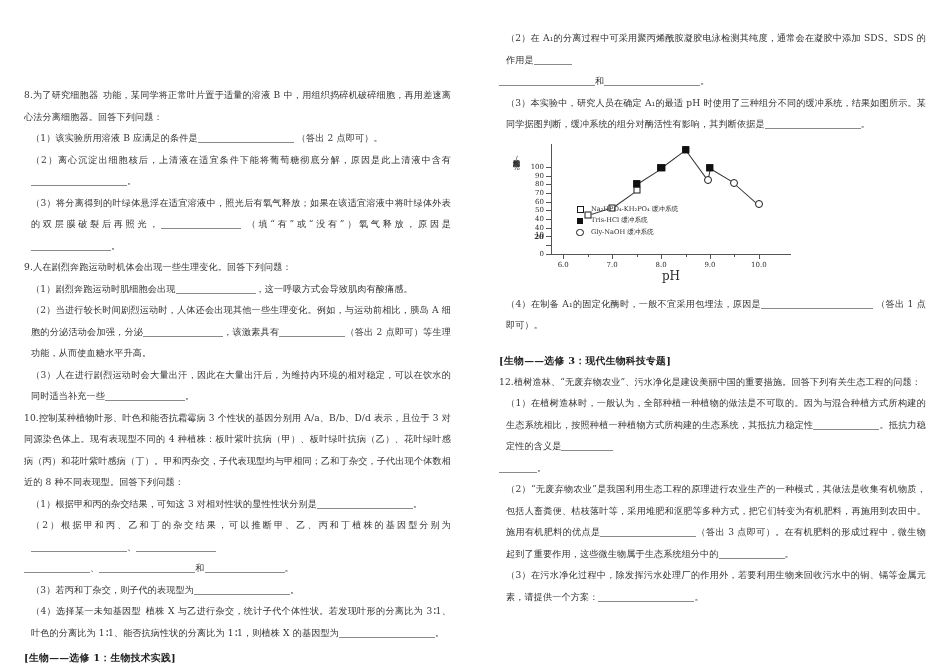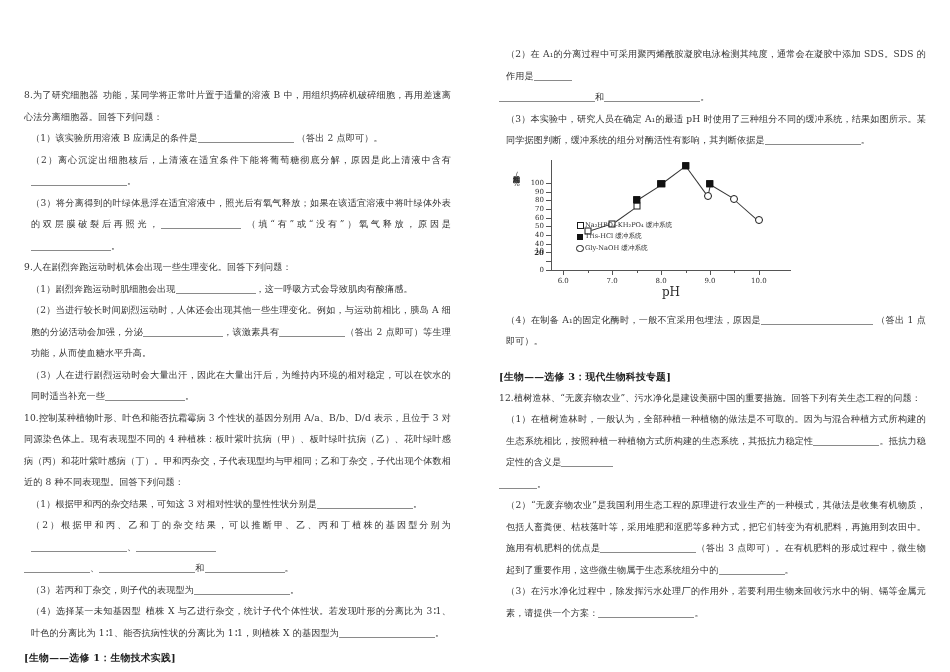--- a/index.html
+++ b/index.html
@@ -16,21 +16,21 @@
     box-sizing:border-box;
     display:flex;
   }
   .col{
     box-sizing:border-box;
     width:475px;
     padding:0 24px;
     position:relative;
   }
   .col-left{padding-top:85px;}
-  .col-right{padding-top:44px;}
+  .col-right{padding-top:28px;}
 
   p{
     margin:0 0 0 0;
     font-size:9.1px;
     line-height:21.5px;
     text-align:justify;
     text-justify:inter-ideograph;
     letter-spacing:.15px;
     color:#333;
   }
@@ -125,21 +125,21 @@
     width:6px;height:6px;border:1px solid #1a1a1a;border-radius:50%;background:#fff;
   }
   .seg{
     position:absolute;height:1px;background:#333;
     transform-origin:0 50%;
   }
   .legend{
     position:absolute;left:62px;top:64px;
     font-size:6.6px;line-height:11.5px;color:#2c2c2c;
   }
-  .legend-row{display:flex;align-items:center;height:11.5px;}
+  .legend-row{display:flex;align-items:center;gap:6px;height:11.5px;}
   .lg-mark{width:10px;display:flex;justify-content:center;align-items:center;}
   .m-sq-open{width:5px;height:5px;border:1px solid #1a1a1a;background:#fff;display:block;}
   .m-sq-fill{width:5.5px;height:5.5px;background:#111;display:block;}
   .m-ci-open{width:5.5px;height:5.5px;border:1px solid #1a1a1a;border-radius:50%;background:#fff;display:block;}
 </style>
 </head>
 <body>
 
 <div class="page">
 

